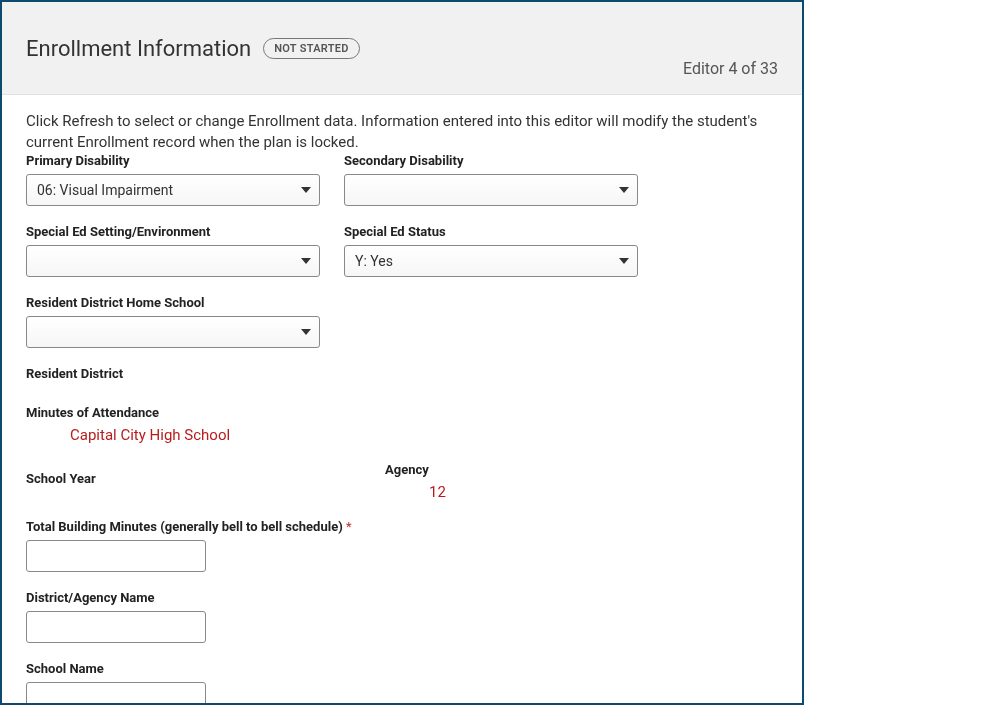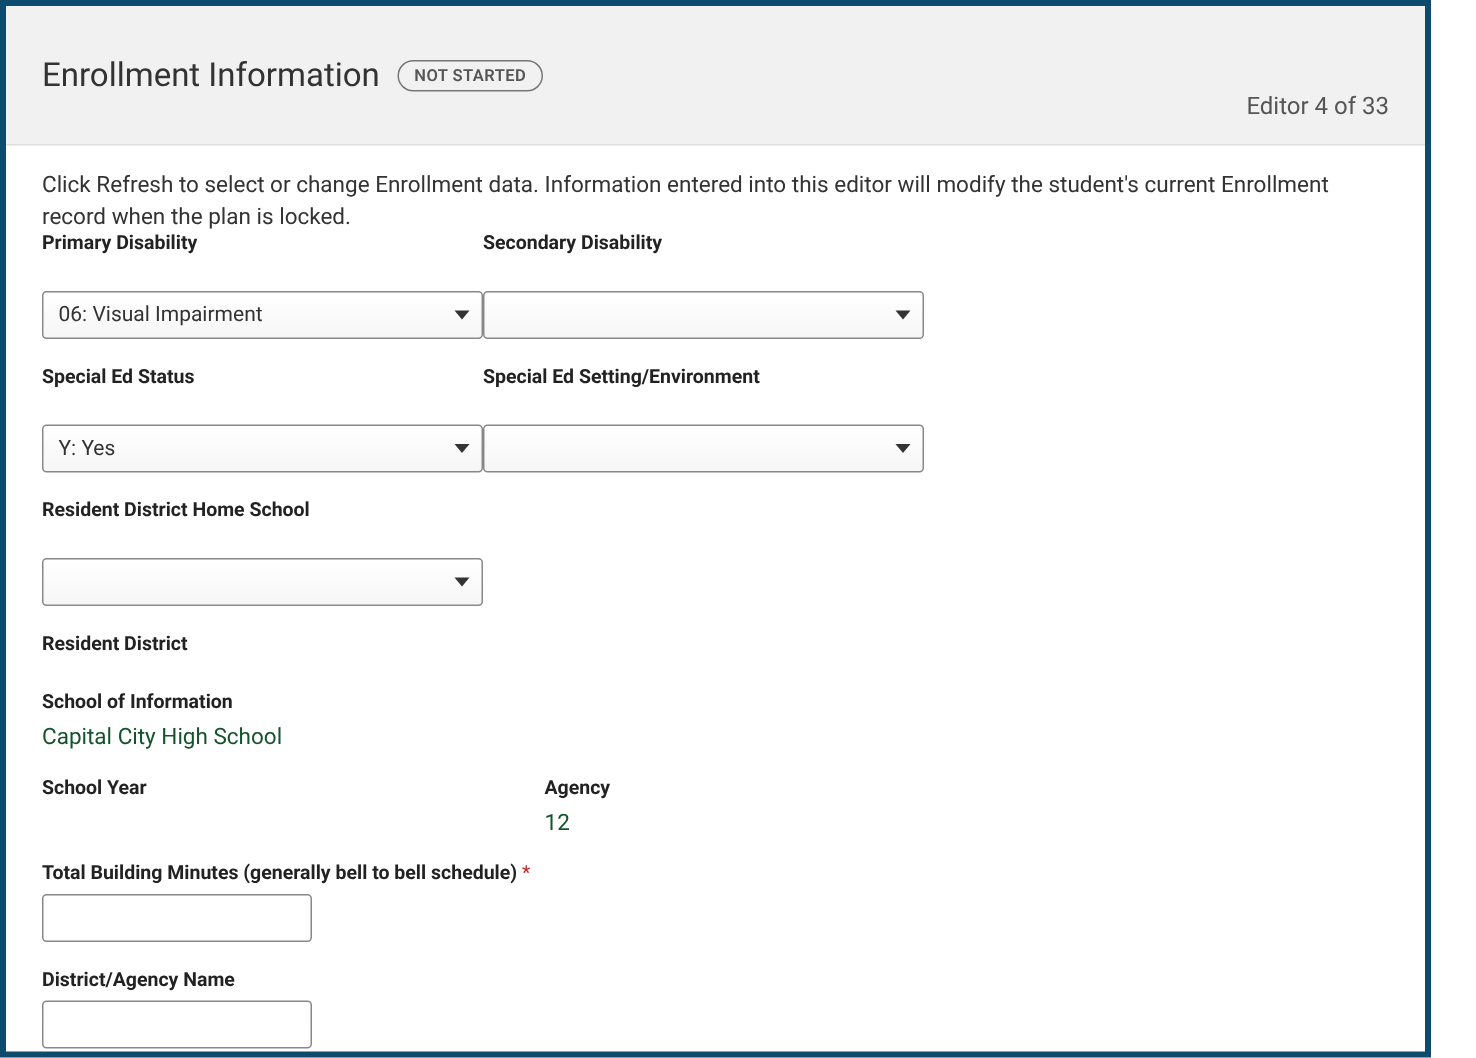--- a/index.html
+++ b/index.html
@@ -4,23 +4,23 @@
 <style>
   * { box-sizing: border-box; }
   body {
     margin: 0;
     font-family: -apple-system, BlinkMacSystemFont, "Segoe UI", Roboto, Arial, sans-serif;
     background: #fff;
     color: #333;
     font-size: 14px;
   }
   .frame {
-    width: 954px;
+    width: 804px;
     height: 705px;
-    border: 4px solid #0c4a6e;
+    border: 2px solid #0c4a6e;
     overflow: hidden;
     position: relative;
   }
   .header {
     background: #f1f1f1;
     padding: 16px 24px;
     display: flex;
     align-items: center;
     justify-content: space-between;
     border-bottom: 1px solid #e0e0e0;
@@ -52,21 +52,23 @@
   .content {
     padding: 16px 24px;
   }
   .instruction {
     font-size: 15px;
     color: #333;
     line-height: 1.4;
   }
   .row {
     display: flex;
+    gap: 24px;
     margin-bottom: 18px;
+    align-items: center;
   }
   .field {
     display: flex;
     flex-direction: column;
   }
   .field-w1 { width: 294px; }
   .field-w2 { width: 180px; }
   label.lbl {
     font-size: 13px;
     font-weight: 700;
@@ -80,21 +82,20 @@
     height: 32px;
     border: 1px solid #888;
     border-radius: 3px;
     background: linear-gradient(#fff, #f6f6f6);
     display: flex;
     align-items: center;
     padding: 0 28px 0 10px;
     font-size: 14px;
     color: #333;
     cursor: pointer;
-    margin-top: 18px;
   }
   .select .caret {
     position: absolute;
     right: 8px;
     top: 50%;
     transform: translateY(-50%);
     width: 0; height: 0;
     border-left: 5px solid transparent;
     border-right: 5px solid transparent;
     border-top: 6px solid #333;
@@ -103,21 +104,22 @@
     width: 100%;
     height: 32px;
     border: 1px solid #888;
     border-radius: 3px;
     background: #fff;
     padding: 0 8px;
     font-size: 14px;
   }
   .readonly-val {
     font-size: 15px;
-    color: #14532d;
+    color: #b91c1c;
+    margin-left: 44px;
   }
 </style>
 </head>
 <body>
 
 <div class="frame">
   <div class="header">
     <div class="header-left">
       <span class="page-title">Enrollment Information</span>
       <span class="status-pill">NOT STARTED</span>
@@ -140,54 +142,54 @@
         <label class="lbl">Secondary Disability</label>
         <div class="select">
           <span></span>
           <span class="caret"></span>
         </div>
       </div>
     </div>
 
     <div class="row">
       <div class="field field-w1">
+        <label class="lbl">Special Ed Setting/Environment</label>
+        <div class="select">
+          <span></span>
+          <span class="caret"></span>
+        </div>
+      </div>
+      <div class="field field-w1">
         <label class="lbl">Special Ed Status</label>
         <div class="select">
           <span>Y: Yes</span>
           <span class="caret"></span>
         </div>
       </div>
-      <div class="field field-w1">
-        <label class="lbl">Special Ed Setting/Environment</label>
+    </div>
+
+    <div class="row">
+      <div class="field field-w1">
+        <label class="lbl">Resident District Home School</label>
         <div class="select">
           <span></span>
           <span class="caret"></span>
         </div>
       </div>
     </div>
 
     <div class="row">
       <div class="field field-w1">
-        <label class="lbl">Resident District Home School</label>
-        <div class="select">
-          <span></span>
-          <span class="caret"></span>
-        </div>
-      </div>
-    </div>
-
-    <div class="row">
-      <div class="field field-w1">
         <label class="lbl">Resident District</label>
       </div>
     </div>
 
     <div class="row">
       <div class="field" style="width:335px;">
-        <label class="lbl">School of Information</label>
+        <label class="lbl">Minutes of Attendance</label>
         <span class="readonly-val">Capital City High School</span>
       </div>
     </div>
 
     <div class="row">
       <div class="field" style="width:335px;">
         <label class="lbl">School Year</label>
       </div>
       <div class="field">
         <label class="lbl">Agency</label>

